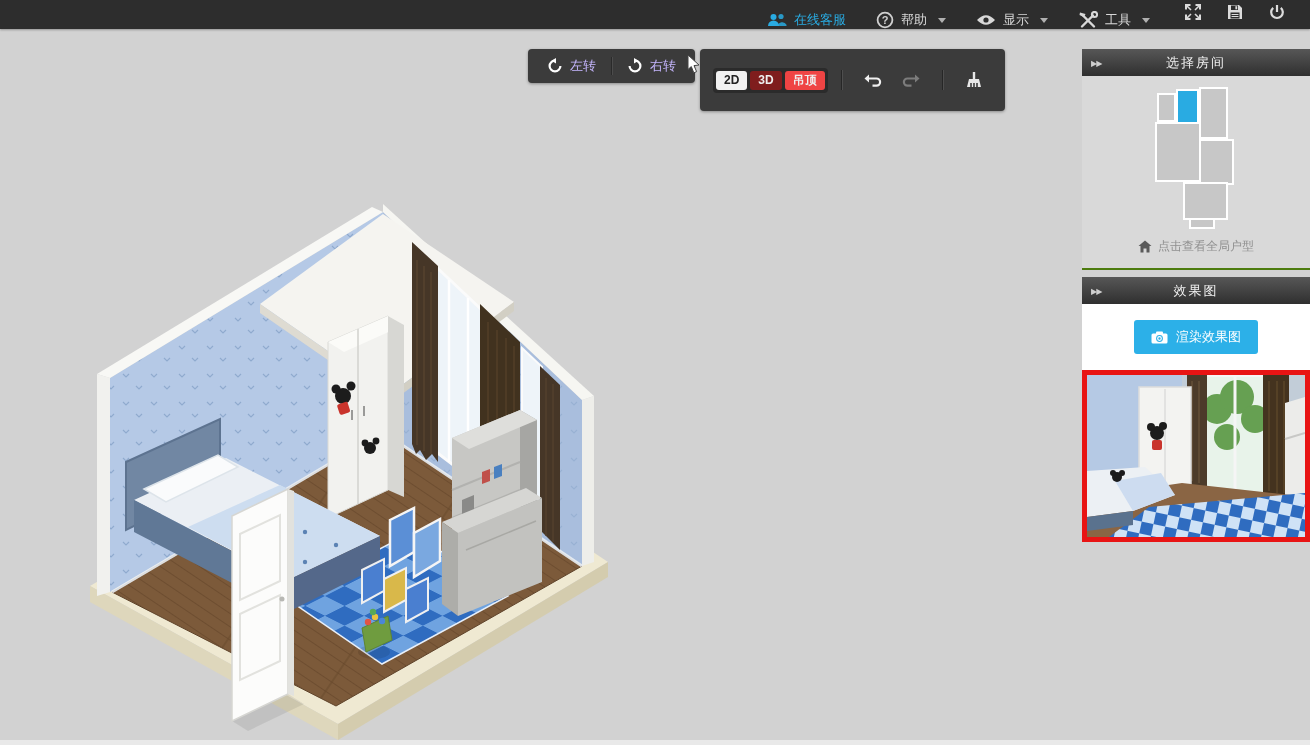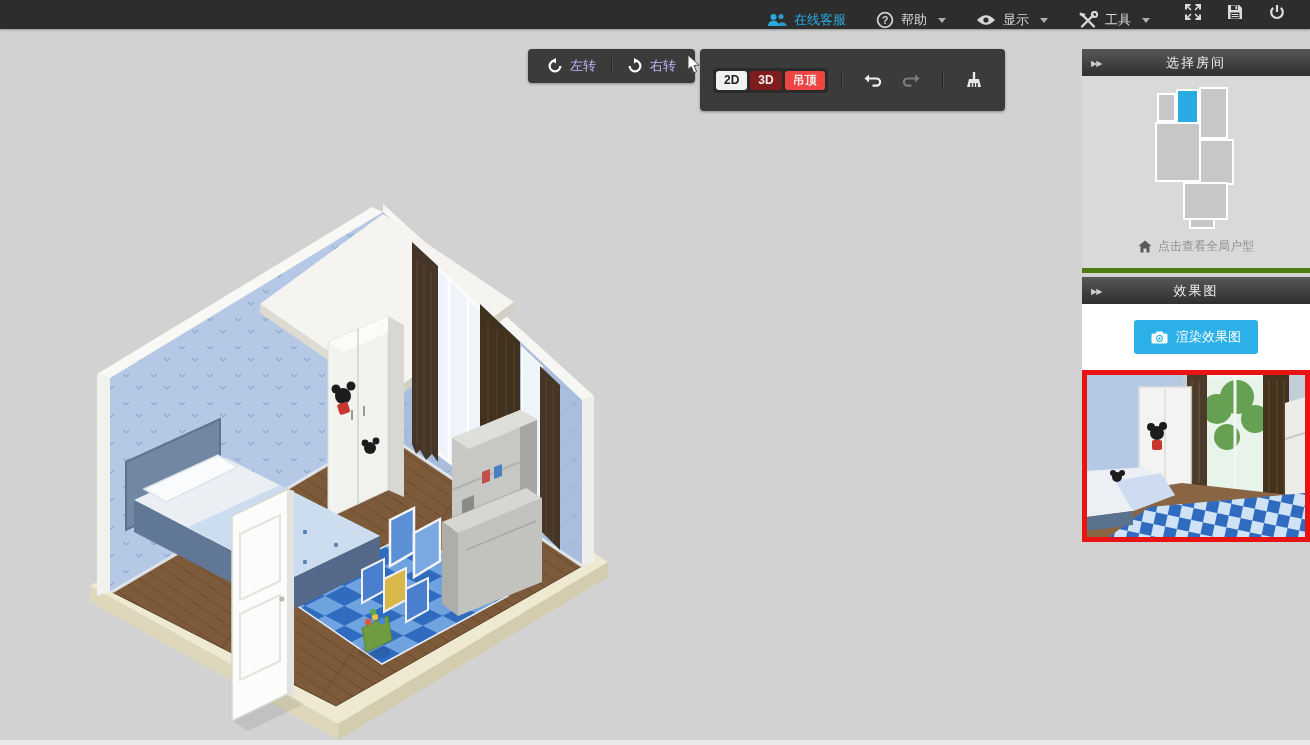--- a/index.html
+++ b/index.html
@@ -29,21 +29,21 @@
   .seg-btn.light{background:#f1f1f1;color:#222;}
   .seg-btn.active{background:#7f1d1d;}
   .vsep{width:1px;height:20px;background:#262626;box-shadow:1px 0 0 #4e4e4e;margin:0 13px;}
   .icon-btn{padding:0 9px;cursor:pointer;display:flex;align-items:center;height:100%;}
   
   .panel-header{position:absolute;left:1082px;width:228px;height:27px;
     background:linear-gradient(#575757,#2f2f2f);display:flex;align-items:center;justify-content:center;
     color:#f0f0f0;font-size:13px;letter-spacing:2px;z-index:4;cursor:pointer;}
   .ph-chev{position:absolute;left:9px;top:50%;transform:translateY(-50%);font-size:8px;color:#cfcfcf;letter-spacing:-1px;cursor:pointer;}
   #room-body{position:absolute;left:1082px;top:76px;width:228px;height:192px;background:#d9d9d9;
-    border-bottom:5px solid #4d7c0f;display:flex;flex-direction:column;align-items:center;z-index:4;}
+    border-bottom:2px solid #4d7c0f;display:flex;flex-direction:column;align-items:center;z-index:4;}
   #minimap{margin-top:8px;cursor:pointer;}
   .hint{display:flex;align-items:center;gap:6px;color:#8f8f8f;font-size:12px;margin-top:6px;cursor:pointer;}
   #render-body{position:absolute;left:1082px;top:304px;width:228px;height:66px;background:#ffffff;
     display:flex;align-items:center;justify-content:center;z-index:4;}
   .render-btn{display:flex;align-items:center;gap:8px;background:var(--btn-blue,#2cb0e8);color:#fff;
     font-size:13px;padding:8px 17px;border-radius:3px;cursor:pointer;border:none;}
   #thumb{position:absolute;left:1082px;top:370px;width:228px;height:172px;box-sizing:border-box;
     border:5px solid var(--sel-red,#e81414);background:#9aa4ae;cursor:pointer;z-index:4;}
   #thumb svg{display:block;width:100%;height:100%;}
   

